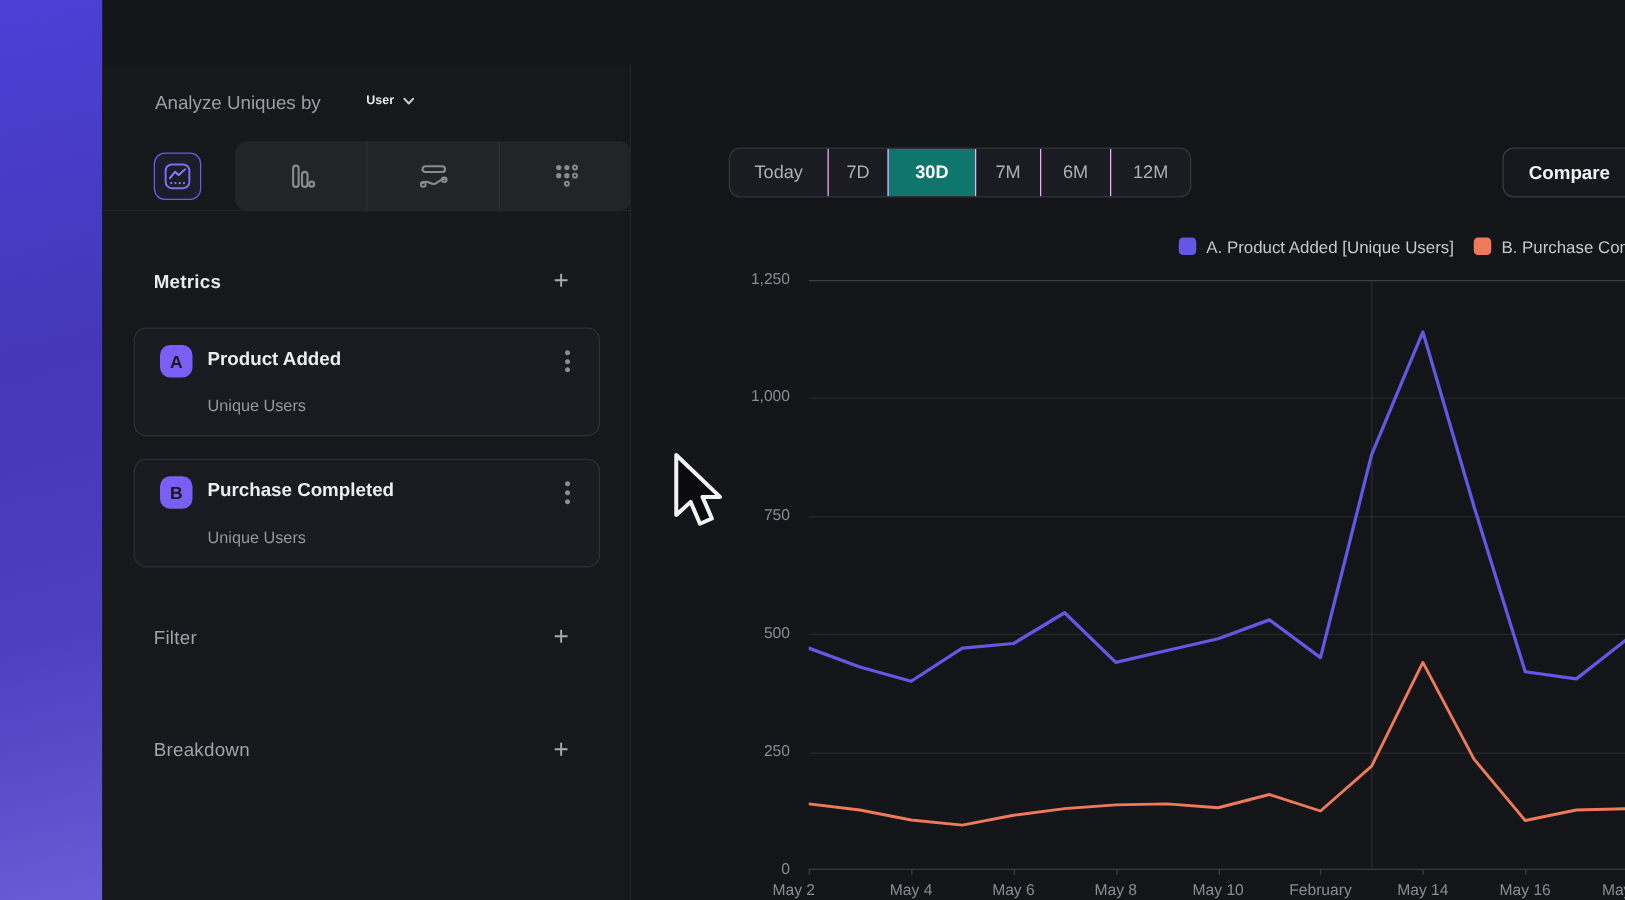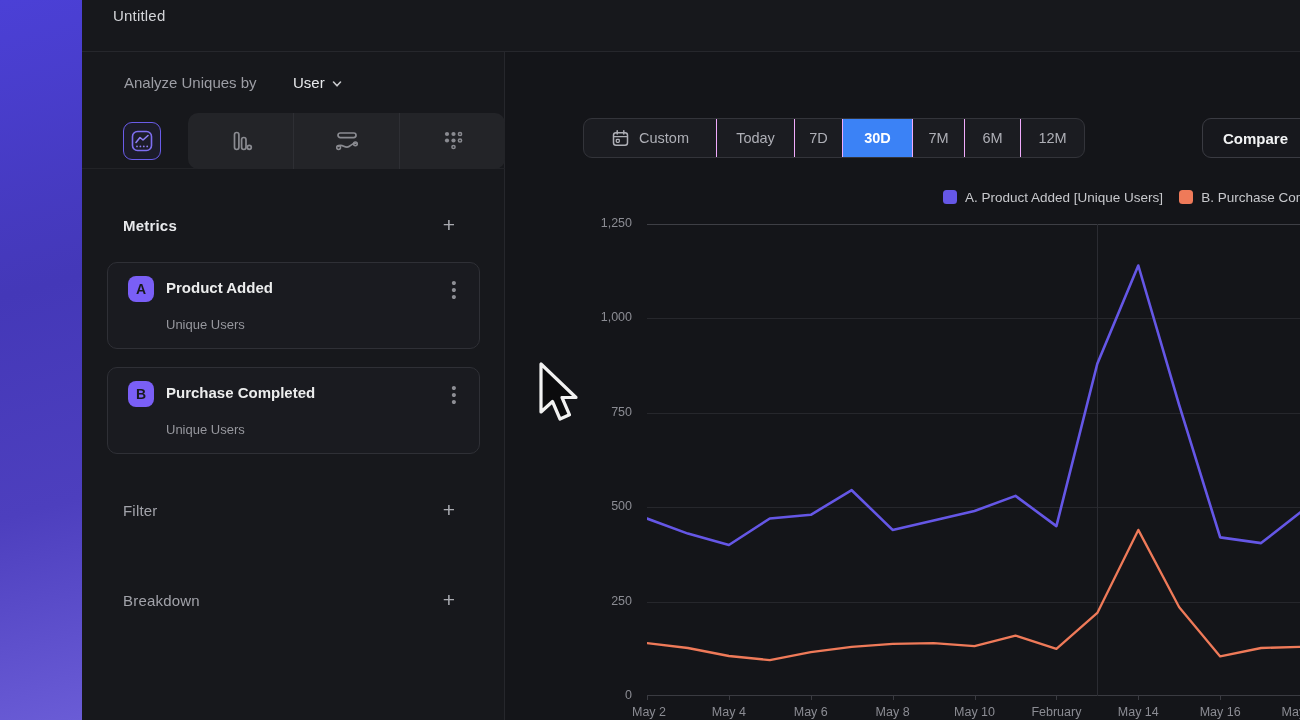--- a/index.html
+++ b/index.html
@@ -15,22 +15,22 @@
   .app { position:absolute; left:82px; top:0; width:1218px; height:720px; background:#141519; }
   .app-header { position:absolute; left:0; top:0; width:1218px; height:52px;
     background:#17181c; border-bottom:1px solid #26272c; }
   .app-title { position:absolute; left:31px; top:7px; font-size:15px; color:#d3d4d8; letter-spacing:.2px; }
 
   
   .sidebar { position:absolute; left:0; top:52px; width:423px; height:668px;
     background:#17181c; border-right:1px solid #26272c; }
   .analyze-row { position:absolute; left:0; top:0; width:502px; height:61px; }
   .analyze-label { position:absolute; left:42px; top:22px; font-size:15px; color:#9d9ea5; }
-  .analyze-value { position:absolute; left:211px; top:22px; font-size:15px; color:#e8e9ec;
-    font-weight:400; display:flex; align-items:center; gap:7px; cursor:pointer; }
+  .analyze-value { position:absolute; left:211px; top:22px; font-size:10px; color:#e8e9ec;
+    font-weight:700; display:flex; align-items:center; gap:7px; cursor:pointer; }
   .chev { width:10px; height:10px; margin-top:2px; }
 
   .tabs-row { position:absolute; left:0; top:61px; width:423px; height:56px; border-bottom:1px solid #222327; }
   .tab-selected { position:absolute; left:41px; top:9px; width:38px; height:38px;
     border:1.5px solid #6a5ce9; border-radius:9px; background:rgba(106,92,233,.07);
     display:flex; align-items:center; justify-content:center; cursor:pointer; }
   .tab-strip { position:absolute; left:106px; top:0px; width:317px; height:56px;
     background:#232428; border-radius:10px; display:flex; }
   .tab-cell { flex:1; display:flex; align-items:center; justify-content:center; cursor:pointer; }
   .tab-cell + .tab-cell { border-left:1px solid #2e2f34; }
@@ -52,21 +52,21 @@
   .kebab span { display:block; height:7px; }
 
   
   .main { position:absolute; left:423px; top:52px; width:795px; height:668px; overflow:hidden; background:#141519; }
 
   .range-group { position:absolute; left:78px; top:66px; height:40px; display:flex;
     border:1px solid #33343a; border-radius:9px; background:#1b1c21; overflow:hidden; }
   .range-btn { display:flex; align-items:center; justify-content:center; gap:9px;
     font-size:14.5px; color:#aeafb6; cursor:pointer; white-space:nowrap; }
   .range-btn + .range-btn { border-left:1px solid #f0abfc; }
-  .range-btn.selected { background:#3b82f6; color:#ffffff; font-weight:600; }
+  .range-btn.selected { background:#0f766e; color:#ffffff; font-weight:600; }
   .compare-btn { position:absolute; left:697px; top:66px; width:140px; height:40px;
     border:1px solid #3a3b42; border-radius:9px; background:#17181d; color:#f2f3f4;
     font-size:15px; font-weight:600; display:flex; align-items:center; padding-left:20px; cursor:pointer; }
 
   .legend { position:absolute; left:438px; top:138px; display:flex; gap:16px; white-space:nowrap; }
   .legend-item { display:flex; align-items:flex-start; gap:8px; font-size:13.5px; color:#c7c8cc; }
   .legend-swatch { width:14px; height:14px; border-radius:3.5px; flex:0 0 auto; }
 
   
   .gridline { position:absolute; left:142px; width:653px; height:1px; background:#26272c; }
@@ -80,23 +80,20 @@
 
   .cursor { position:absolute; left:537px; top:361px; z-index:50; pointer-events:none; }
 </style>
 </head>
 <body>
 
 <div class="stage">
   <div class="gradient-strip"></div>
 
   <div class="app">
-    <div class="app-header">
-      <div class="app-title">Untitled</div>
-    </div>
 
     <div class="sidebar">
       <div class="analyze-row">
         <span class="analyze-label">Analyze Uniques by</span>
         <span class="analyze-value">
           <span>User</span>
           <svg class="chev" viewBox="0 0 10 10">
             <path d="M1.5 3 L5 6.8 L8.5 3" fill="none" stroke="#c9cacd" stroke-width="1.6" stroke-linecap="round" stroke-linejoin="round"></path>
           </svg>
         </span>
@@ -176,30 +173,20 @@
 
       <div class="section-label" style="left:41px; top:450px;">Filter</div>
       <div class="plus-btn" style="left:356px; top:448px;">+</div>
 
       <div class="section-label" style="left:41px; top:540px;">Breakdown</div>
       <div class="plus-btn" style="left:356px; top:538px;">+</div>
     </div>
 
     <div class="main">
       <div class="range-group" id="range-group">
-          <div class="range-btn" style="width: 132px;">
-            <svg width="19" height="19" viewBox="0 0 19 19">
-              <rect x="2.5" y="3.8" width="14" height="12.5" rx="2.5" fill="none" stroke="#aeafb6" stroke-width="1.5"></rect>
-              <line x1="6.2" y1="1.8" x2="6.2" y2="5" stroke="#aeafb6" stroke-width="1.5" stroke-linecap="round"></line>
-              <line x1="12.8" y1="1.8" x2="12.8" y2="5" stroke="#aeafb6" stroke-width="1.5" stroke-linecap="round"></line>
-              <line x1="2.5" y1="7.6" x2="16.5" y2="7.6" stroke="#aeafb6" stroke-width="1.3"></line>
-              <rect x="5.3" y="10.3" width="3" height="3" rx="0.8" fill="none" stroke="#aeafb6" stroke-width="1.3"></rect>
-            </svg>
-            <span>Custom</span>
-          </div>
           <div class="range-btn" style="width: 78px;">
             <span>Today</span>
           </div>
           <div class="range-btn" style="width: 48px;">
             <span>7D</span>
           </div>
           <div class="range-btn selected" style="width: 70px;">
             <span>30D</span>
           </div>
           <div class="range-btn" style="width: 52px;">
@@ -233,21 +220,21 @@
           <div class="gridline" style="top: 455.2px;"></div>
           <div class="ytick-label" style="left: 67px; top: 447.2px;">500</div>
           <div class="gridline" style="top: 360.8px;"></div>
           <div class="ytick-label" style="left: 67px; top: 352.8px;">750</div>
           <div class="gridline" style="top: 266.4px;"></div>
           <div class="ytick-label" style="left: 67px; top: 258.4px;">1,000</div>
           <div class="gridline bright" style="top: 172px;"></div>
           <div class="ytick-label" style="left: 67px; top: 164px;">1,250</div>
           <div class="vline" style="left: 592.34px; top: 172px; height: 472px;"></div>
           <div class="xtick-mark" style="left: 142px; top: 643px;"></div>
-          <div class="xtick-label" style="left: 112px; top: 653px;">May 2</div>
+          <div class="xtick-label" style="left: 98px; top: 653px;">May 2</div>
           <div class="xtick-mark" style="left: 223.88px; top: 643px;"></div>
           <div class="xtick-label" style="left: 191.88px; top: 653px;">May 4</div>
           <div class="xtick-mark" style="left: 305.76px; top: 643px;"></div>
           <div class="xtick-label" style="left: 273.76px; top: 653px;">May 6</div>
           <div class="xtick-mark" style="left: 387.64px; top: 643px;"></div>
           <div class="xtick-label" style="left: 355.64px; top: 653px;">May 8</div>
           <div class="xtick-mark" style="left: 469.52px; top: 643px;"></div>
           <div class="xtick-label" style="left: 437.52px; top: 653px;">May 10</div>
           <div class="xtick-mark" style="left: 551.4px; top: 643px;"></div>
           <div class="xtick-label" style="left: 519.4px; top: 653px;">February 12</div>

